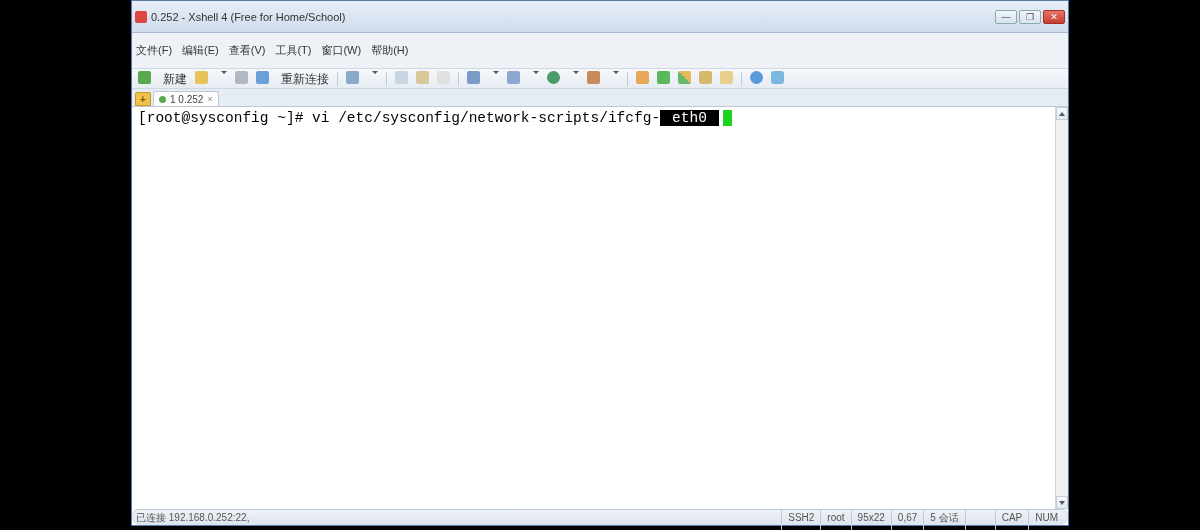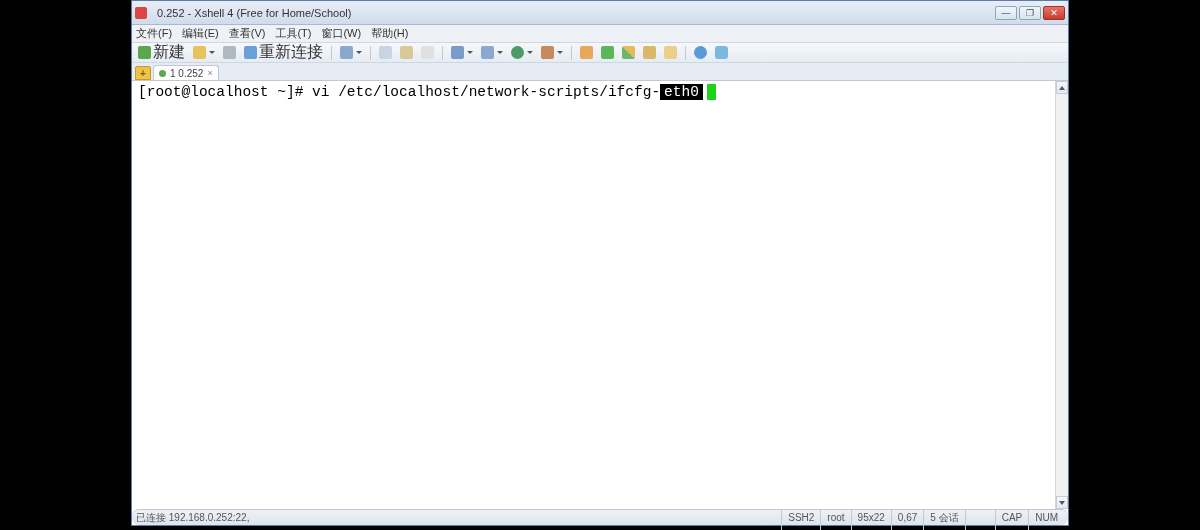--- a/index.html
+++ b/index.html
@@ -17,27 +17,26 @@
       left: 131px;
       top: 0;
       width: 938px;
       height: 526px;
       background: #fff;
       border: 1px solid #5a7ca8;
       display: flex;
       flex-direction: column;
     }
     .titlebar {
-      height: 24px;
+      height: 32px;
       background: linear-gradient(#e8eef7, #d0dcec);
       display: flex;
       align-items: center;
       padding: 0 3px;
       border-bottom: 1px solid #a8b8ce;
-      gap: 6px;
     }
     .titlebar-icon {
       width: 12px;
       height: 12px;
       background: #d44;
       border-radius: 2px;
       margin-right: 4px;
     }
     .titlebar-text {
       flex: 1;
@@ -59,21 +58,21 @@
       align-items: center;
       justify-content: center;
       color: #445;
     }
     .tb-btn.close {
       background: linear-gradient(#e8736a,#c83c2f);
       border-color: #a03028;
       color: #fff;
     }
     .menubar {
-      height: 18px;
+      height: 36px;
       background: #eef2f6;
       display: flex;
       align-items: center;
       padding: 0 4px;
       gap: 10px;
       border-bottom: 1px solid #cfd8e2;
       color: #333;
     }
     .menu-item { font-size: 11px; }
     .toolbar {
@@ -81,24 +80,24 @@
       background: linear-gradient(#f6f8fb,#e6ecf3);
       display: flex;
       align-items: center;
       padding: 0 4px;
       gap: 4px;
       border-bottom: 1px solid #cfd8e2;
     }
     .tbbtn {
       height: 16px;
       display: flex;
-      align-items: center;
-      gap: 2px;
+      align-items: flex-start;
+      gap: 12px;
       padding: 0 2px;
-      font-size: 16px;
+      font-size: 12px;
       color: #333;
     }
     .tbicon {
       width: 13px;
       height: 13px;
       border-radius: 2px;
       display: inline-block;
     }
     .sep {
       width: 1px;
@@ -169,21 +168,21 @@
       position: relative;
       overflow: hidden;
     }
     .term-line {
       white-space: pre;
       line-height: 1.2;
     }
     .highlight {
       background: #000;
       color: #fff;
-      padding: 0 4px;
+      padding: 0 12px;
     }
     .cursor {
       display: inline-block;
       width: 9px;
       height: 16px;
       background: #1dd41d;
       vertical-align: text-bottom;
       margin-left: 4px;
     }
     .scrollbar {
@@ -333,21 +332,21 @@
   <div class="tabbar">
     <div class="addtab">+</div>
     <div class="tab">
       <span class="dot"></span>
       <span>1 0.252</span>
       <span class="close">×</span>
     </div>
   </div>
 
   <div class="terminal">
-    <div class="term-line"><span>[root@localhost ~]# </span><span>vi /etc/localhost/network-scripts/ifcfg-</span><span class="highlight">eth0</span><span class="cursor"></span></div>
+    <div class="term-line"><span>[root@sysconfig ~]# </span><span>vi /etc/sysconfig/network-scripts/ifcfg-</span><span class="highlight">eth0</span><span class="cursor"></span></div>
 
     <div class="scrollbar">
       <div class="sb-btn">
           <div class="sb-arrow-up"></div>
         </div>
       <div class="sb-track"></div>
       <div class="sb-btn">
           <div class="sb-arrow-down"></div>
         </div>
     </div>

